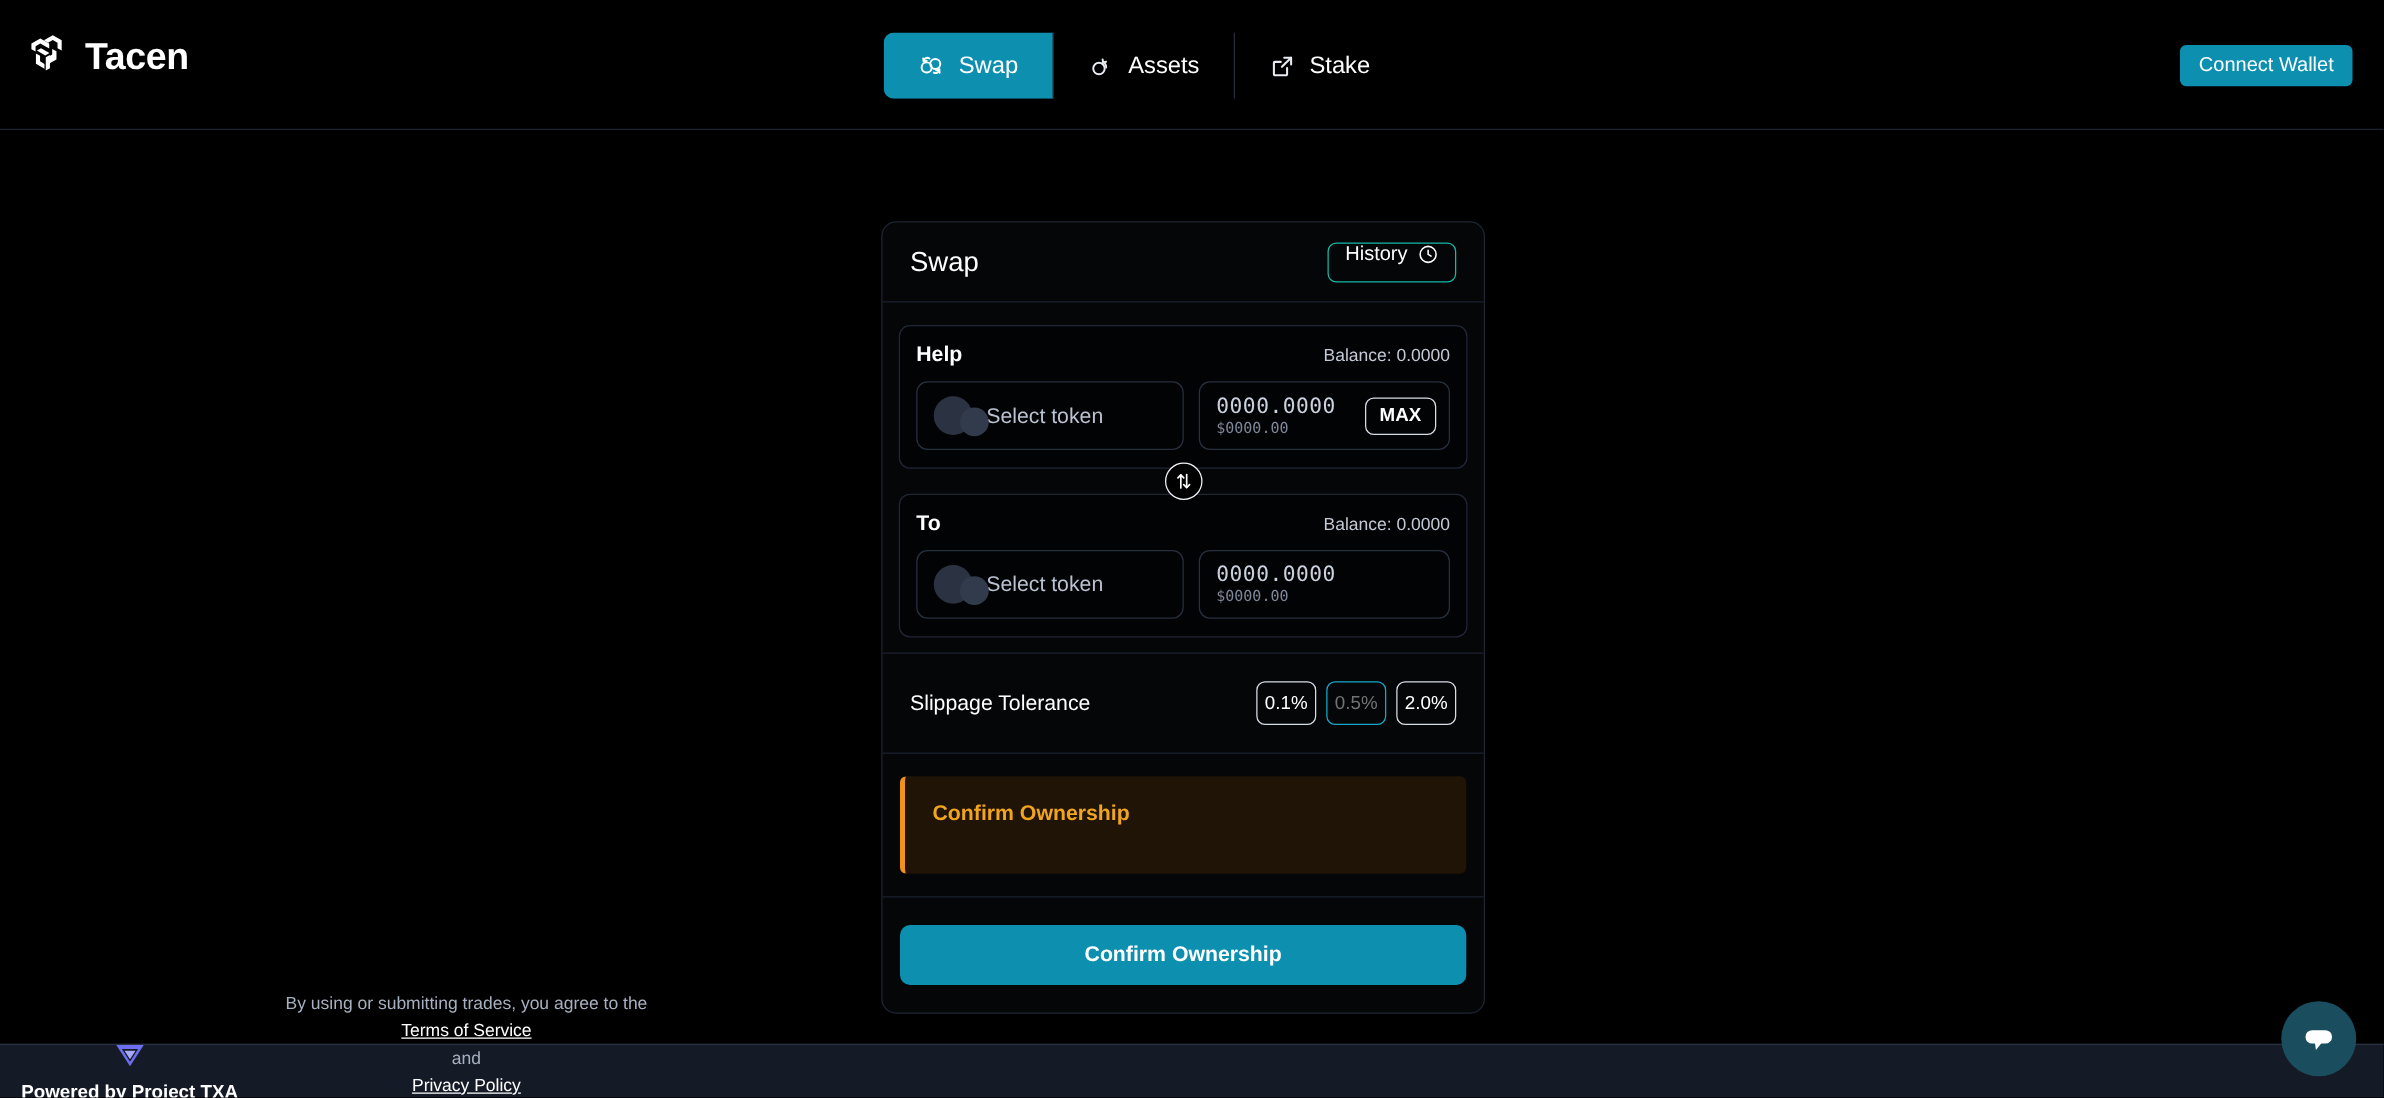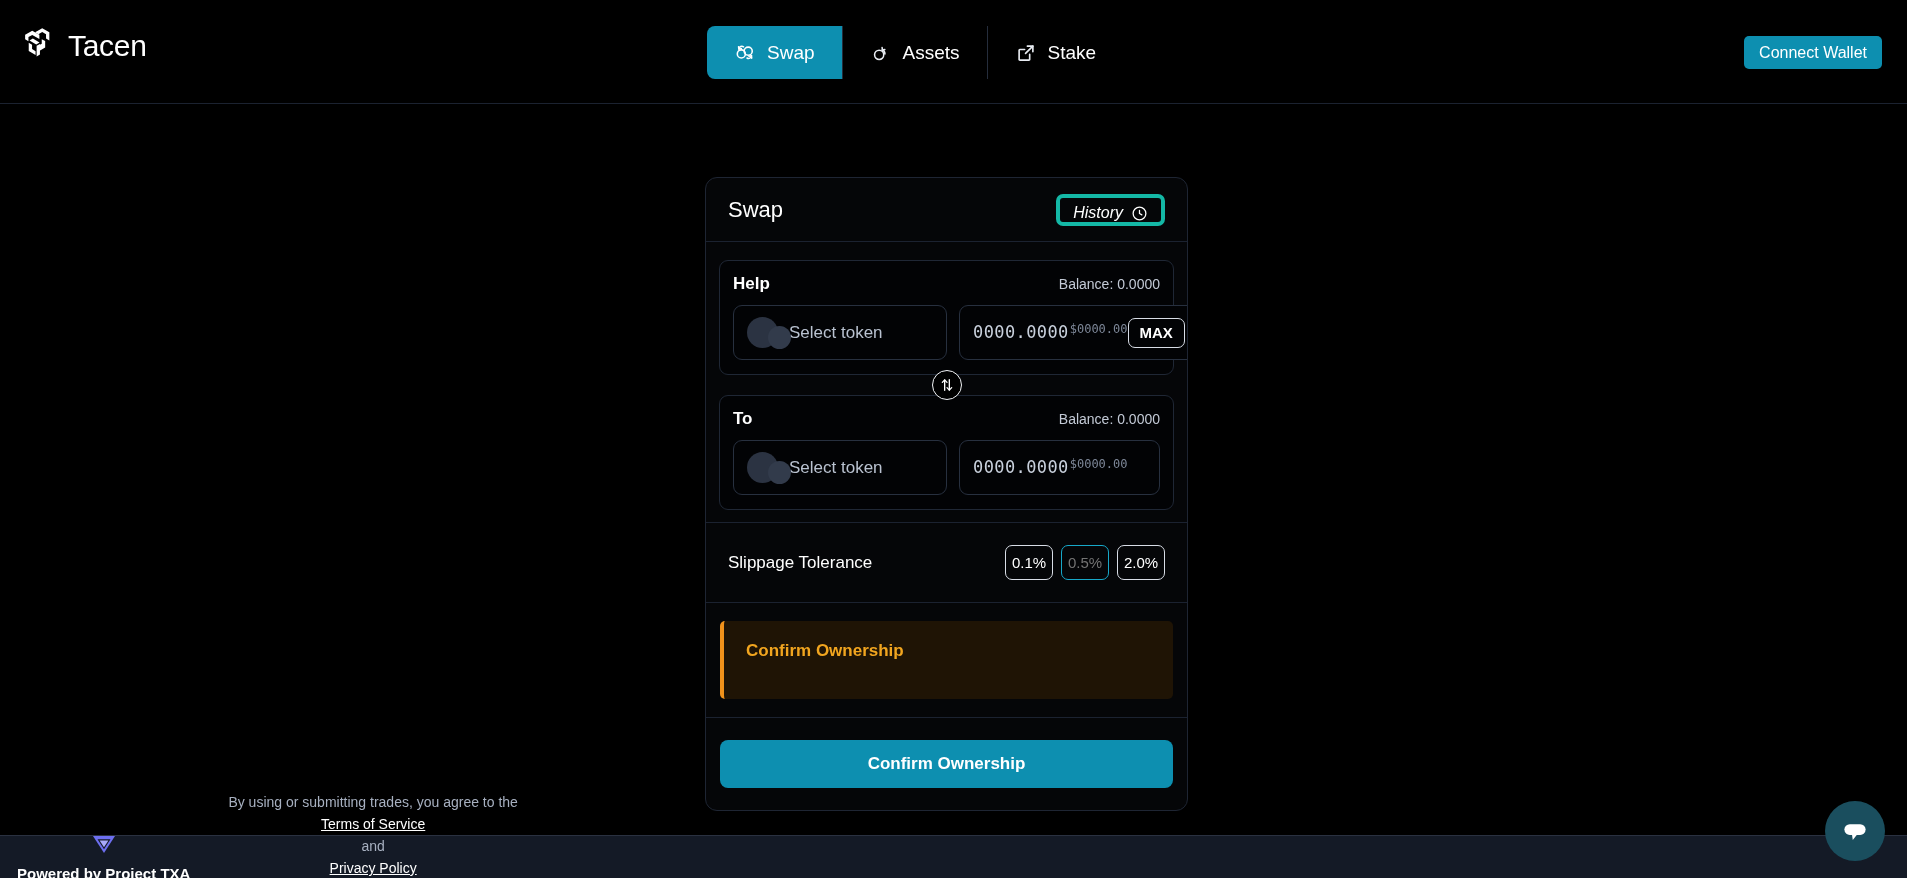--- a/index.html
+++ b/index.html
@@ -31,21 +31,21 @@
     position: absolute;
     left: 18px;
     top: 26px;
     display: flex;
     align-items: center;
     gap: 12px;
   }
   .brand-logo { width: 38px; height: 40px; display: block; }
   .brand-name {
     font-size: 30px;
-    font-weight: normal;
+    font-weight: bold;
     letter-spacing: -0.3px;
     color: #ffffff;
     line-height: 1;
   }
 
   .tabs {
     position: absolute;
     left: 707px;
     top: 26px;
     display: flex;
@@ -105,32 +105,31 @@
     height: 64px;
     padding: 0 22px;
     display: flex;
     align-items: center;
     justify-content: space-between;
     border-bottom: 1px solid #1b2230;
   }
   .card-title { font-size: 22px; font-weight: normal; color: #fff; }
   .history-btn {
     display: flex;
-    align-items: flex-end;
+    align-items: flex-start;
     gap: 8px;
     height: 32px;
     padding: 0 13px;
     background: transparent;
-    border: 4px solid #14b8a6;
+    border: 1px solid #14b8a6;
     border-radius: 7px;
     color: #ffffff;
     font-size: 16px;
     cursor: pointer;
     font-family: "Liberation Sans", sans-serif;
-    font-style: italic;
   }
   .clock-icon { width: 17px; height: 17px; display: block; }
 
   .card-body { padding: 18px 13px 12px 13px; position: relative; }
 
   .io-panel {
     border: 1px solid #1f2735;
     border-radius: 9px;
     padding: 13px 13px 14px 13px;
     background: #020305;
@@ -174,21 +173,21 @@
     flex: 1 1 auto;
     height: 55px;
     display: flex;
     align-items: center;
     justify-content: space-between;
     padding: 0 10px 0 13px;
     border: 1px solid #27303f;
     border-radius: 9px;
     background: #020305;
   }
-  .amount-col { display: flex; flex-direction: row; gap: 1px; }
+  .amount-col { display: flex; flex-direction: column; gap: 1px; }
   .amount-value {
     font-family: "DejaVu Sans Mono", monospace;
     font-size: 17px;
     color: #c9d1dd;
     letter-spacing: 0.4px;
     line-height: 1.1;
   }
   .amount-usd {
     font-family: "DejaVu Sans Mono", monospace;
     font-size: 12px;

